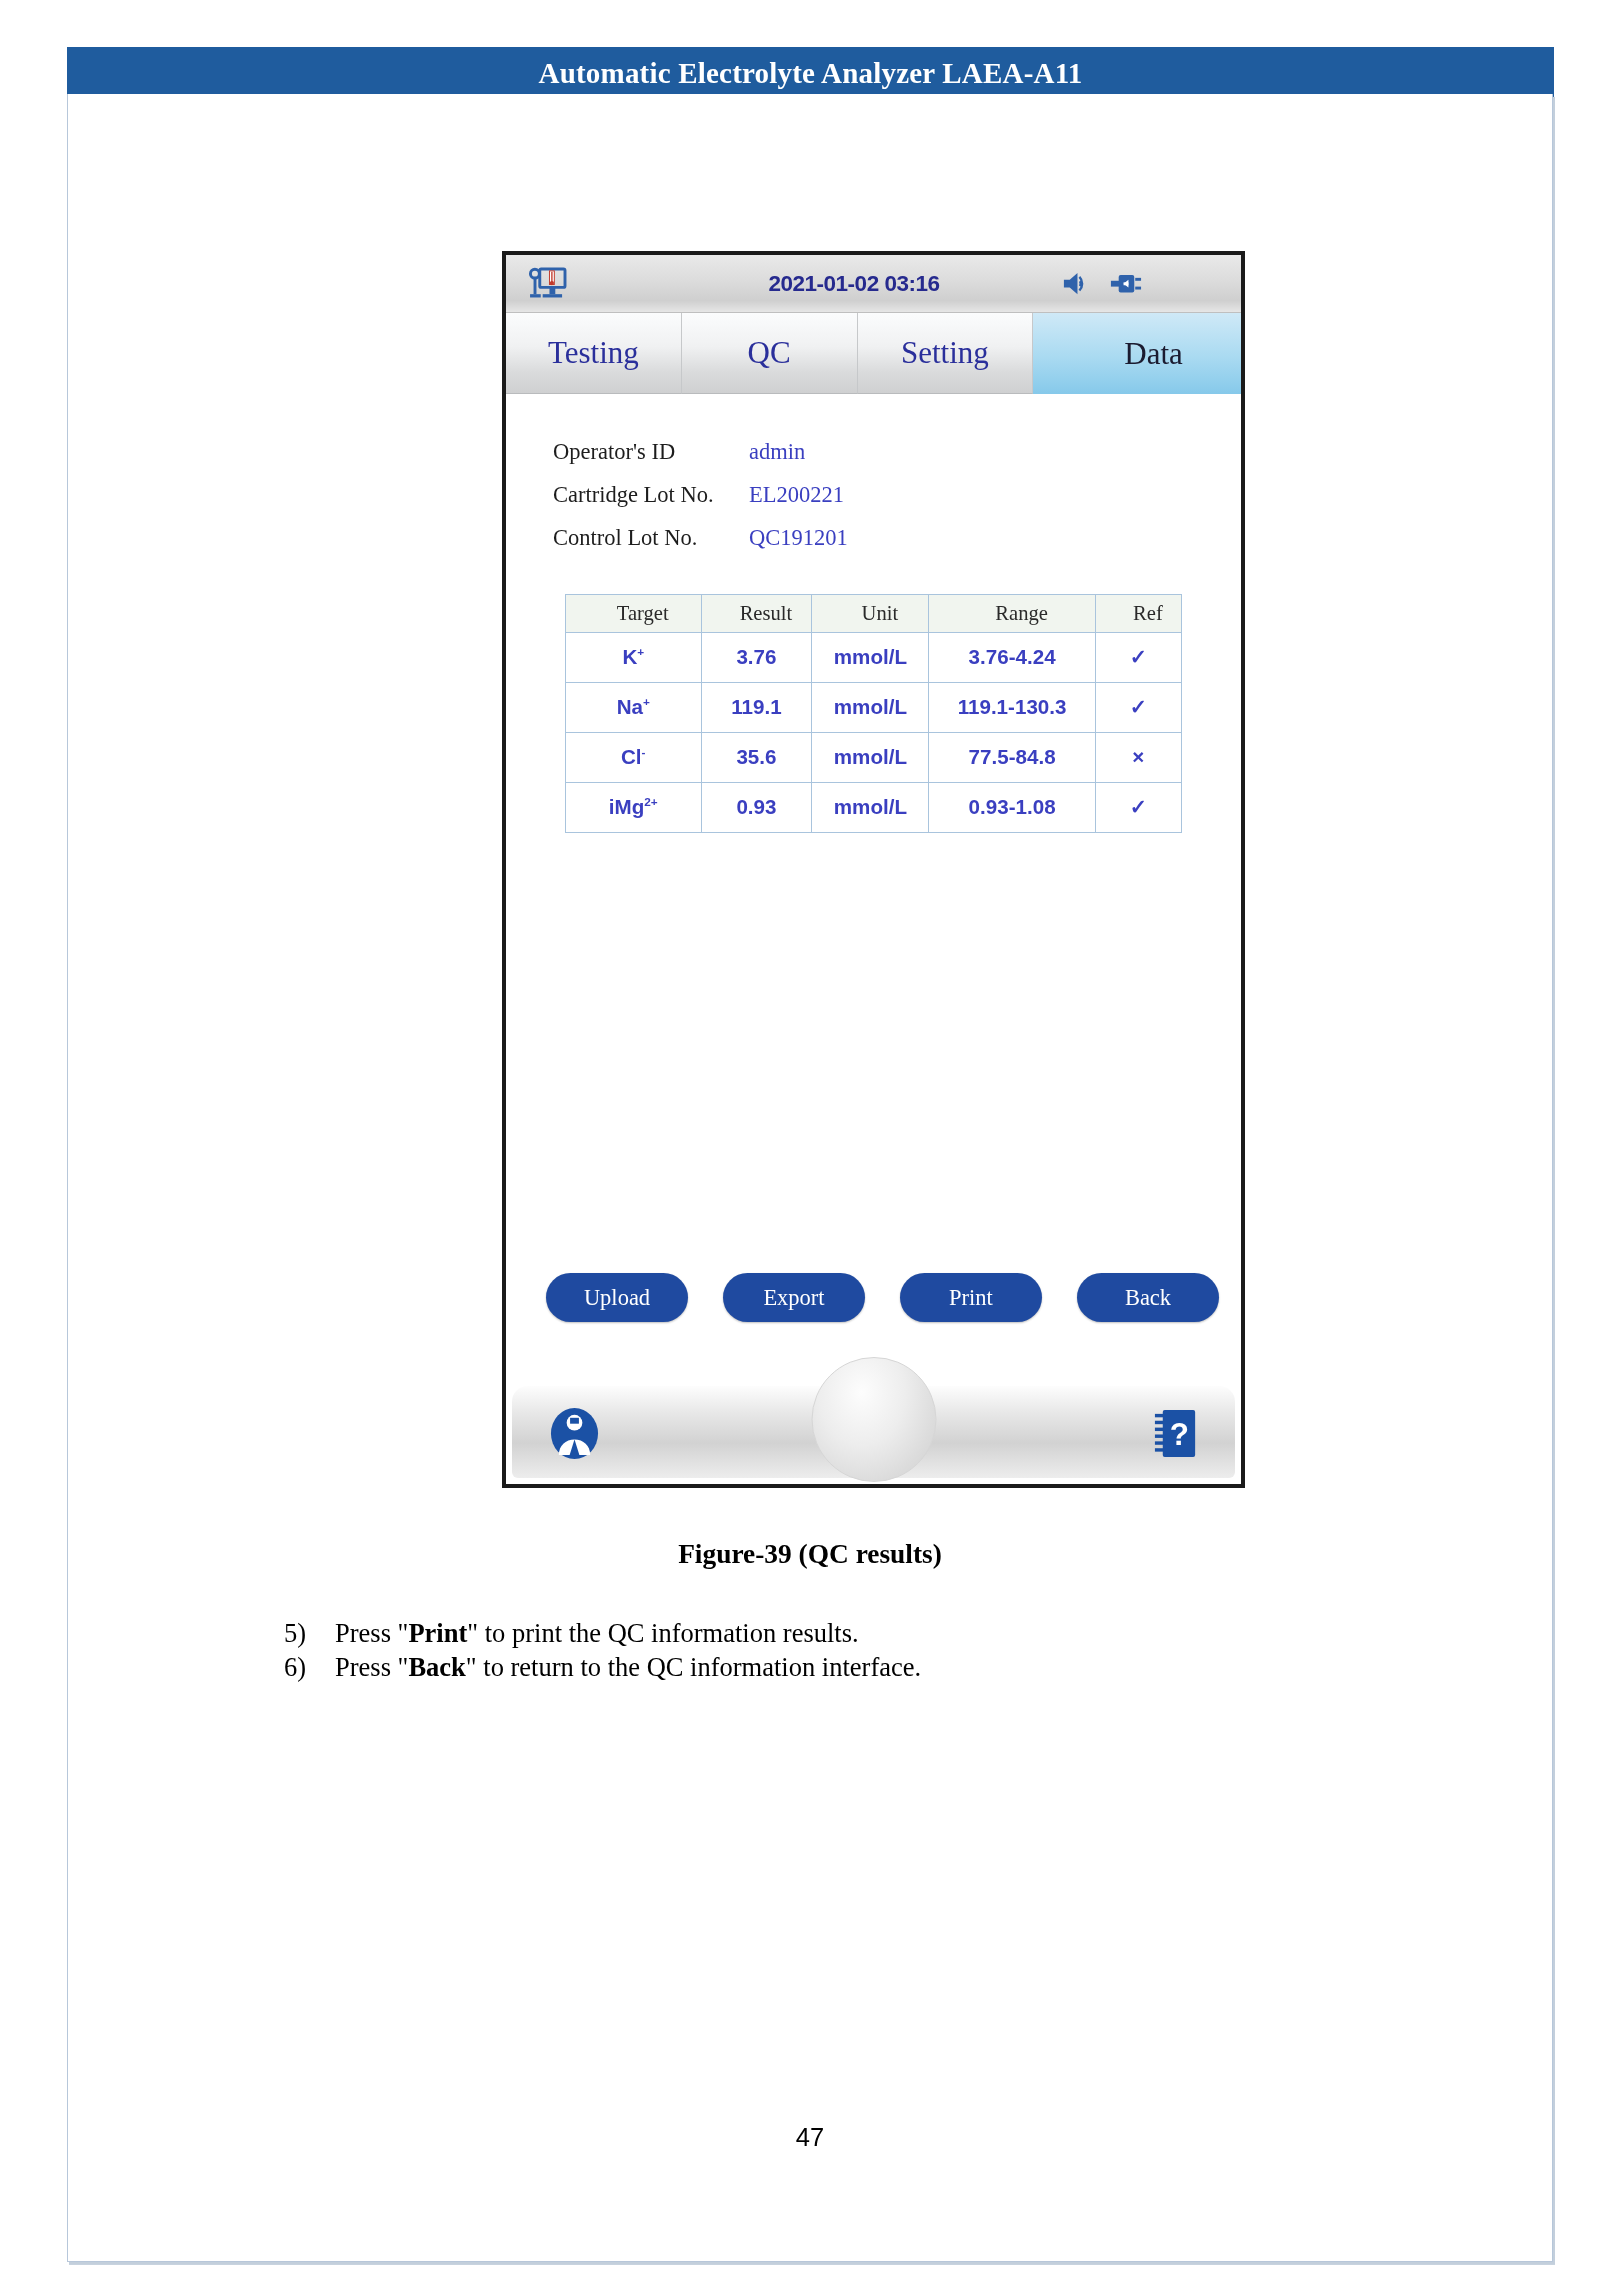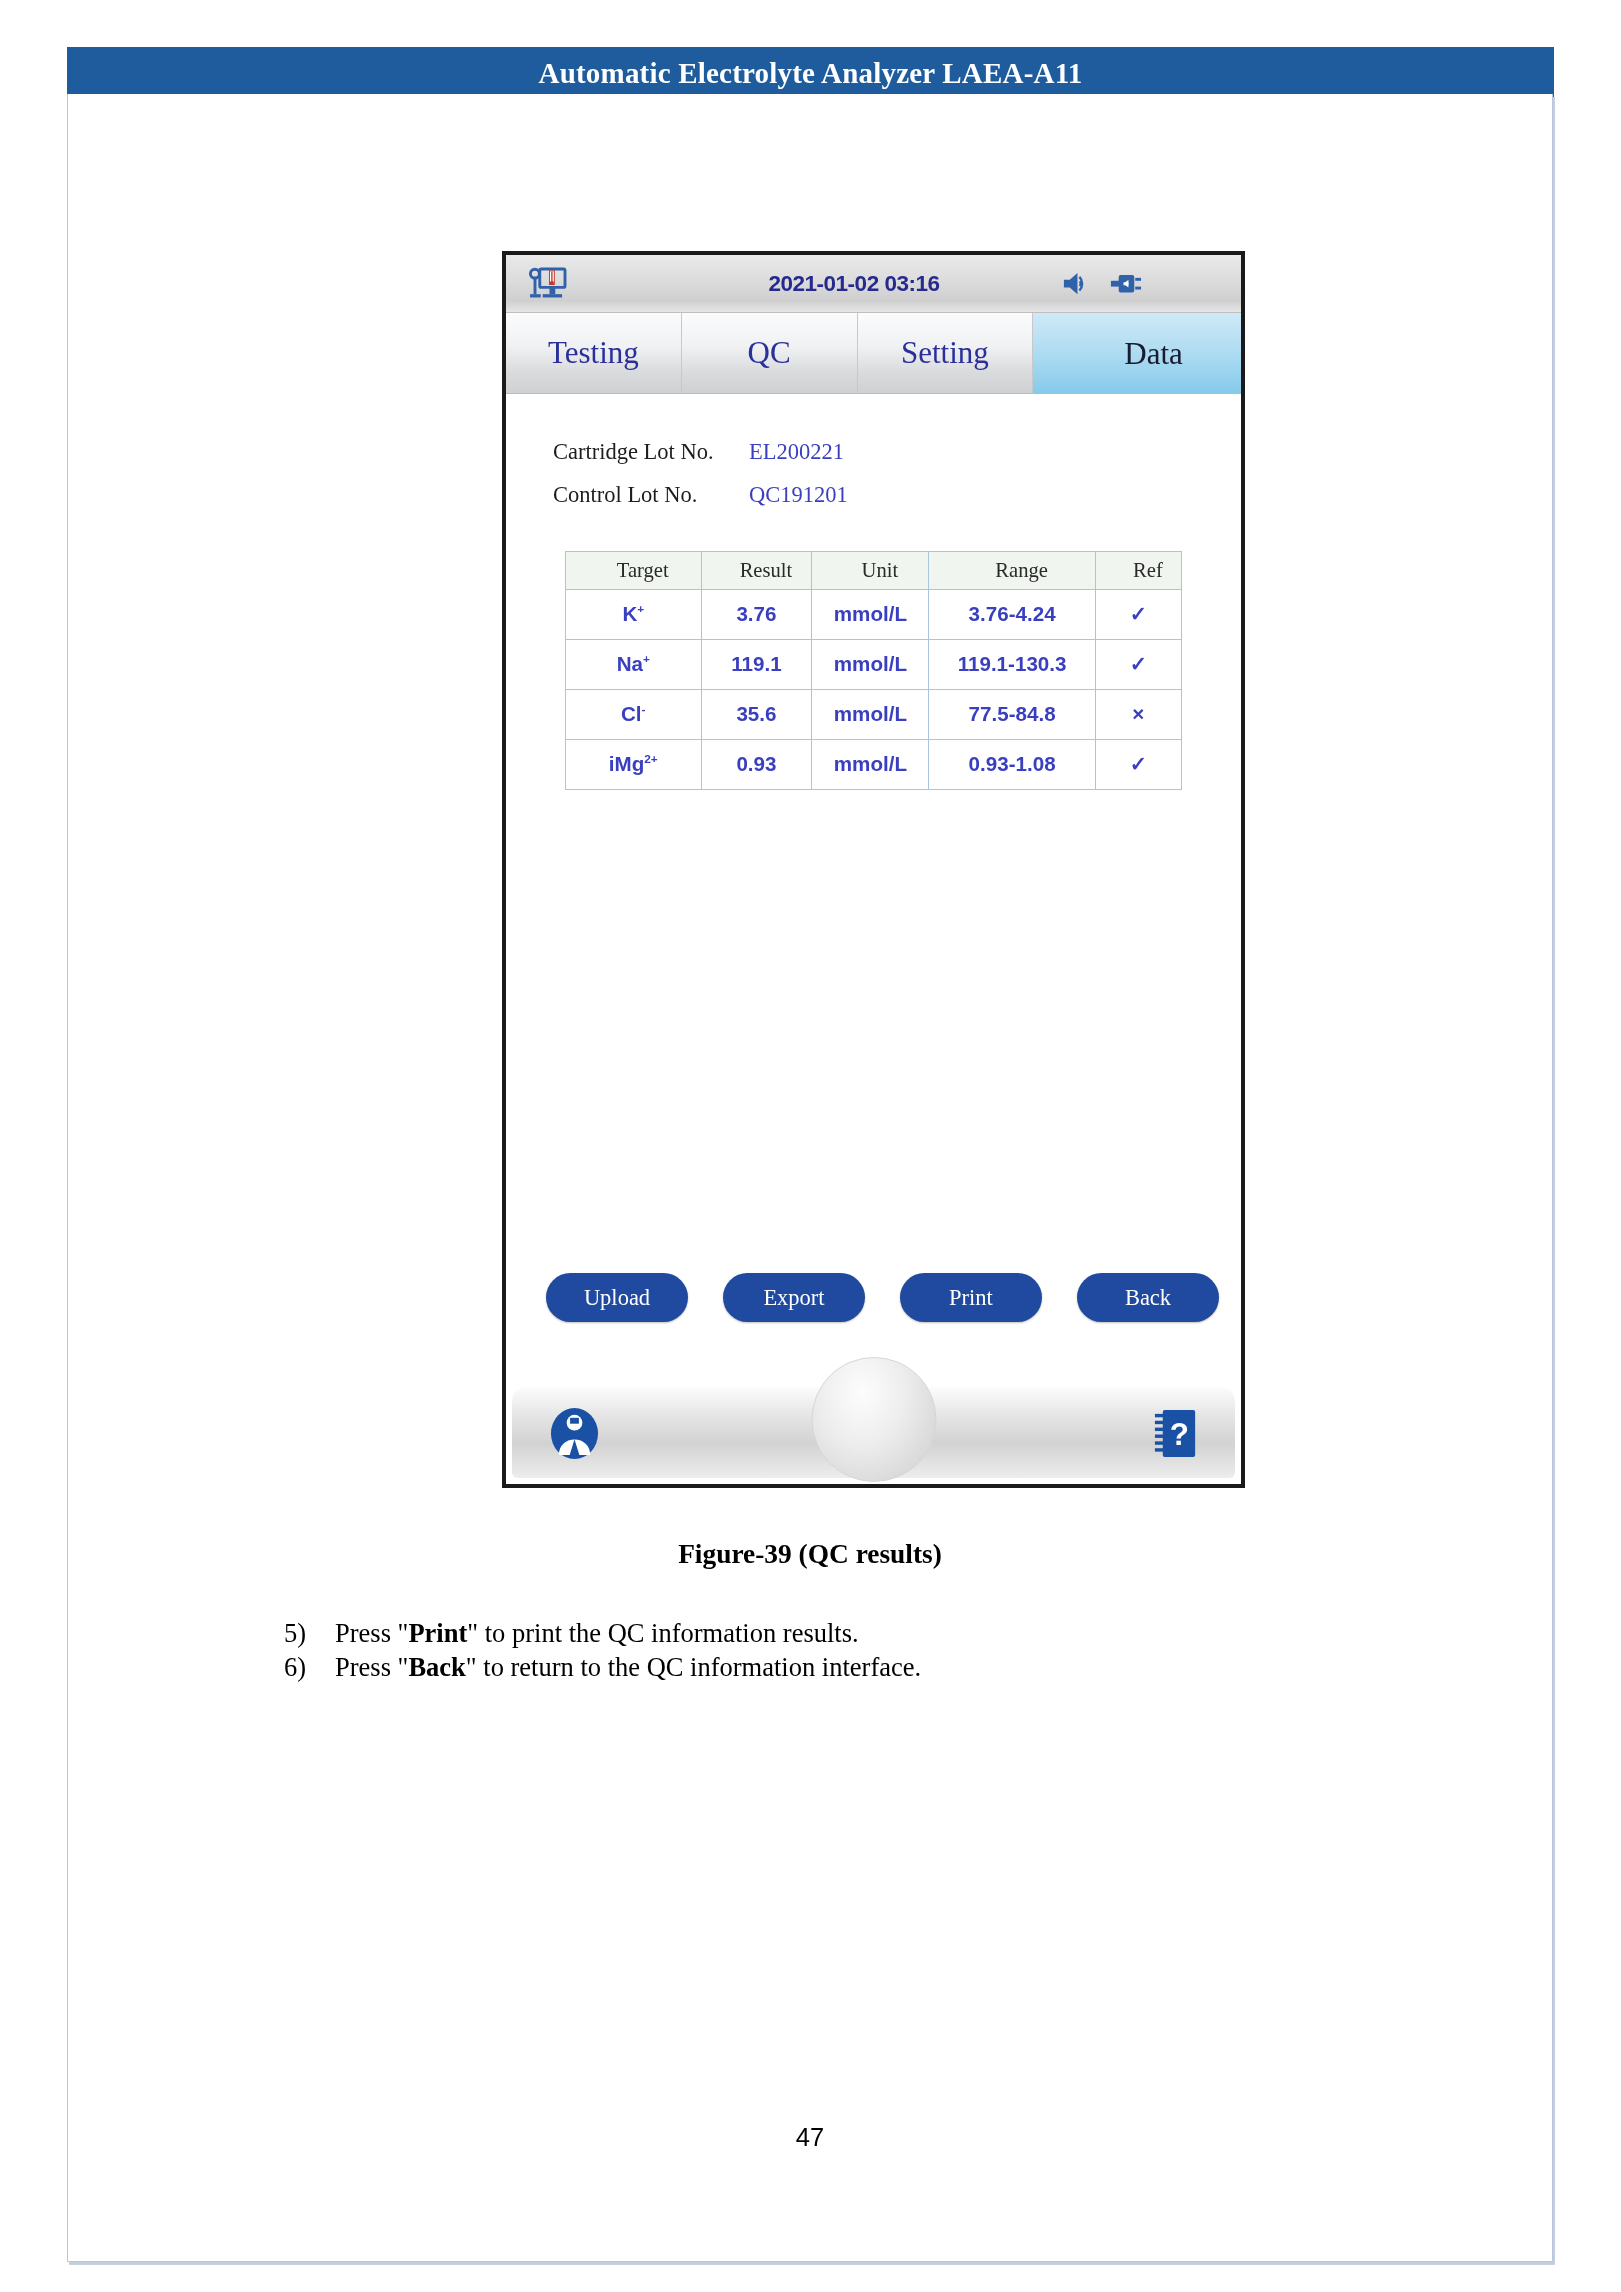--- a/index.html
+++ b/index.html
@@ -373,20 +373,24 @@
           <span>Setting</span>
         </div>
       <div class="tab active">
           <span>Data</span>
         </div>
     </div>
 
     <div class="screen-body">
 
       <div class="info-list">
+        <div class="info-row">
+          <div class="info-label">Operator's ID</div>
+          <div class="info-value">admin</div>
+        </div>
         <div class="info-row">
           <div class="info-label">Cartridge Lot No.</div>
           <div class="info-value">EL200221</div>
         </div>
         <div class="info-row">
           <div class="info-label">Control Lot No.</div>
           <div class="info-value">QC191201</div>
         </div>
       </div>
 

